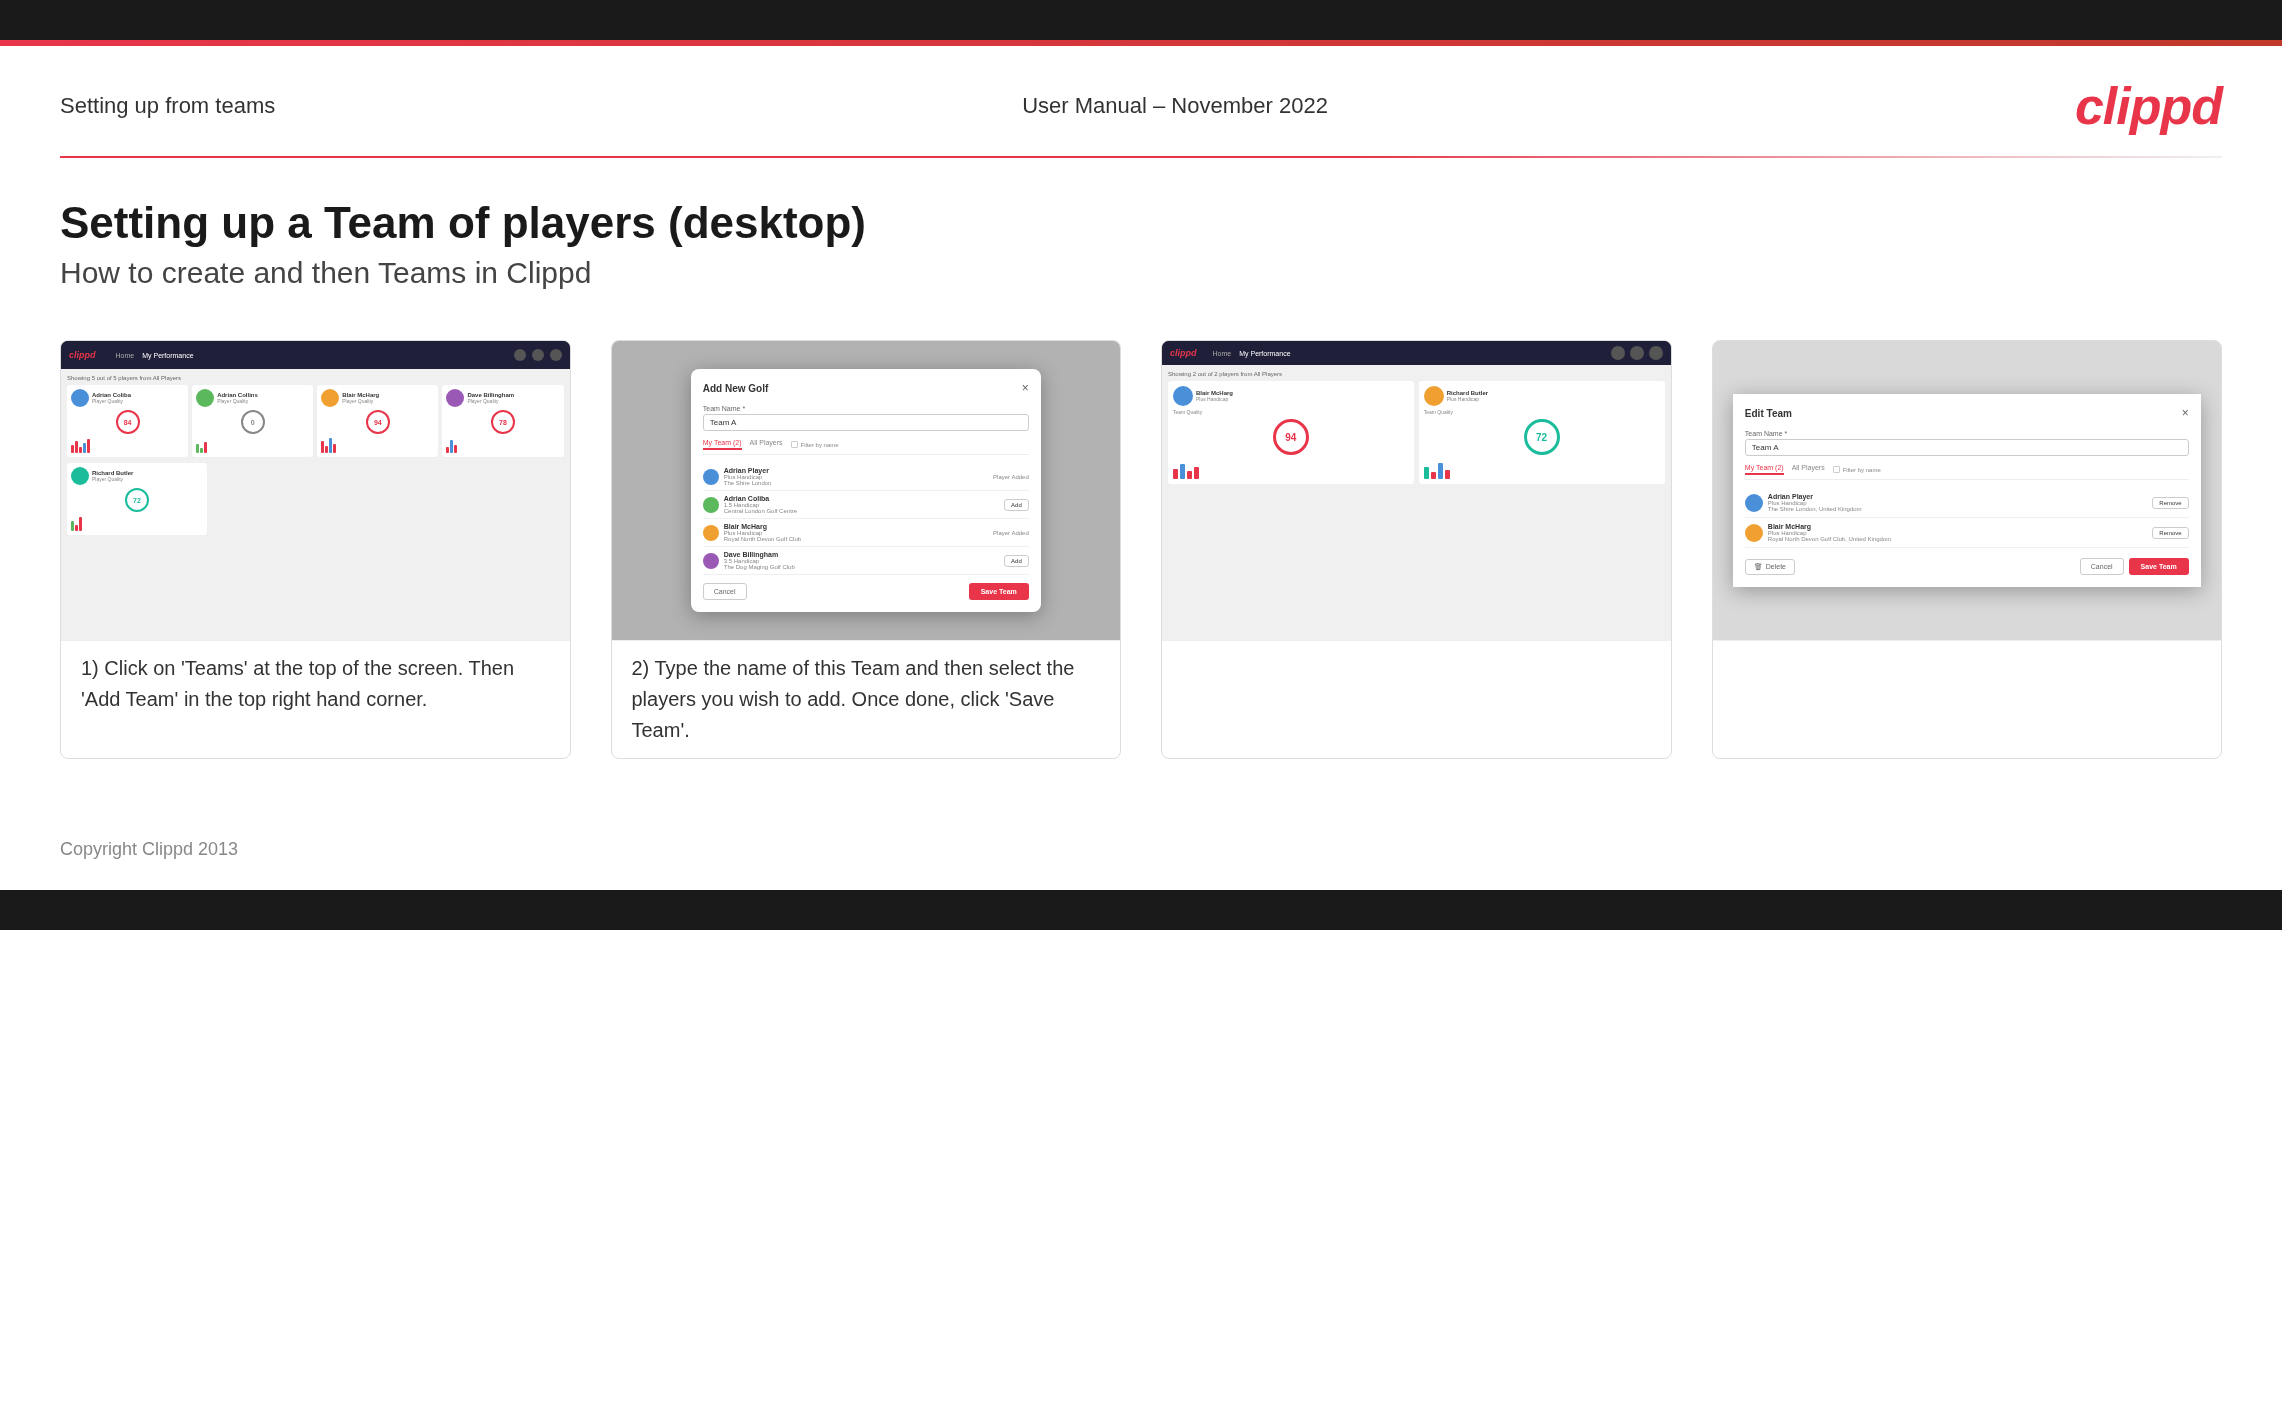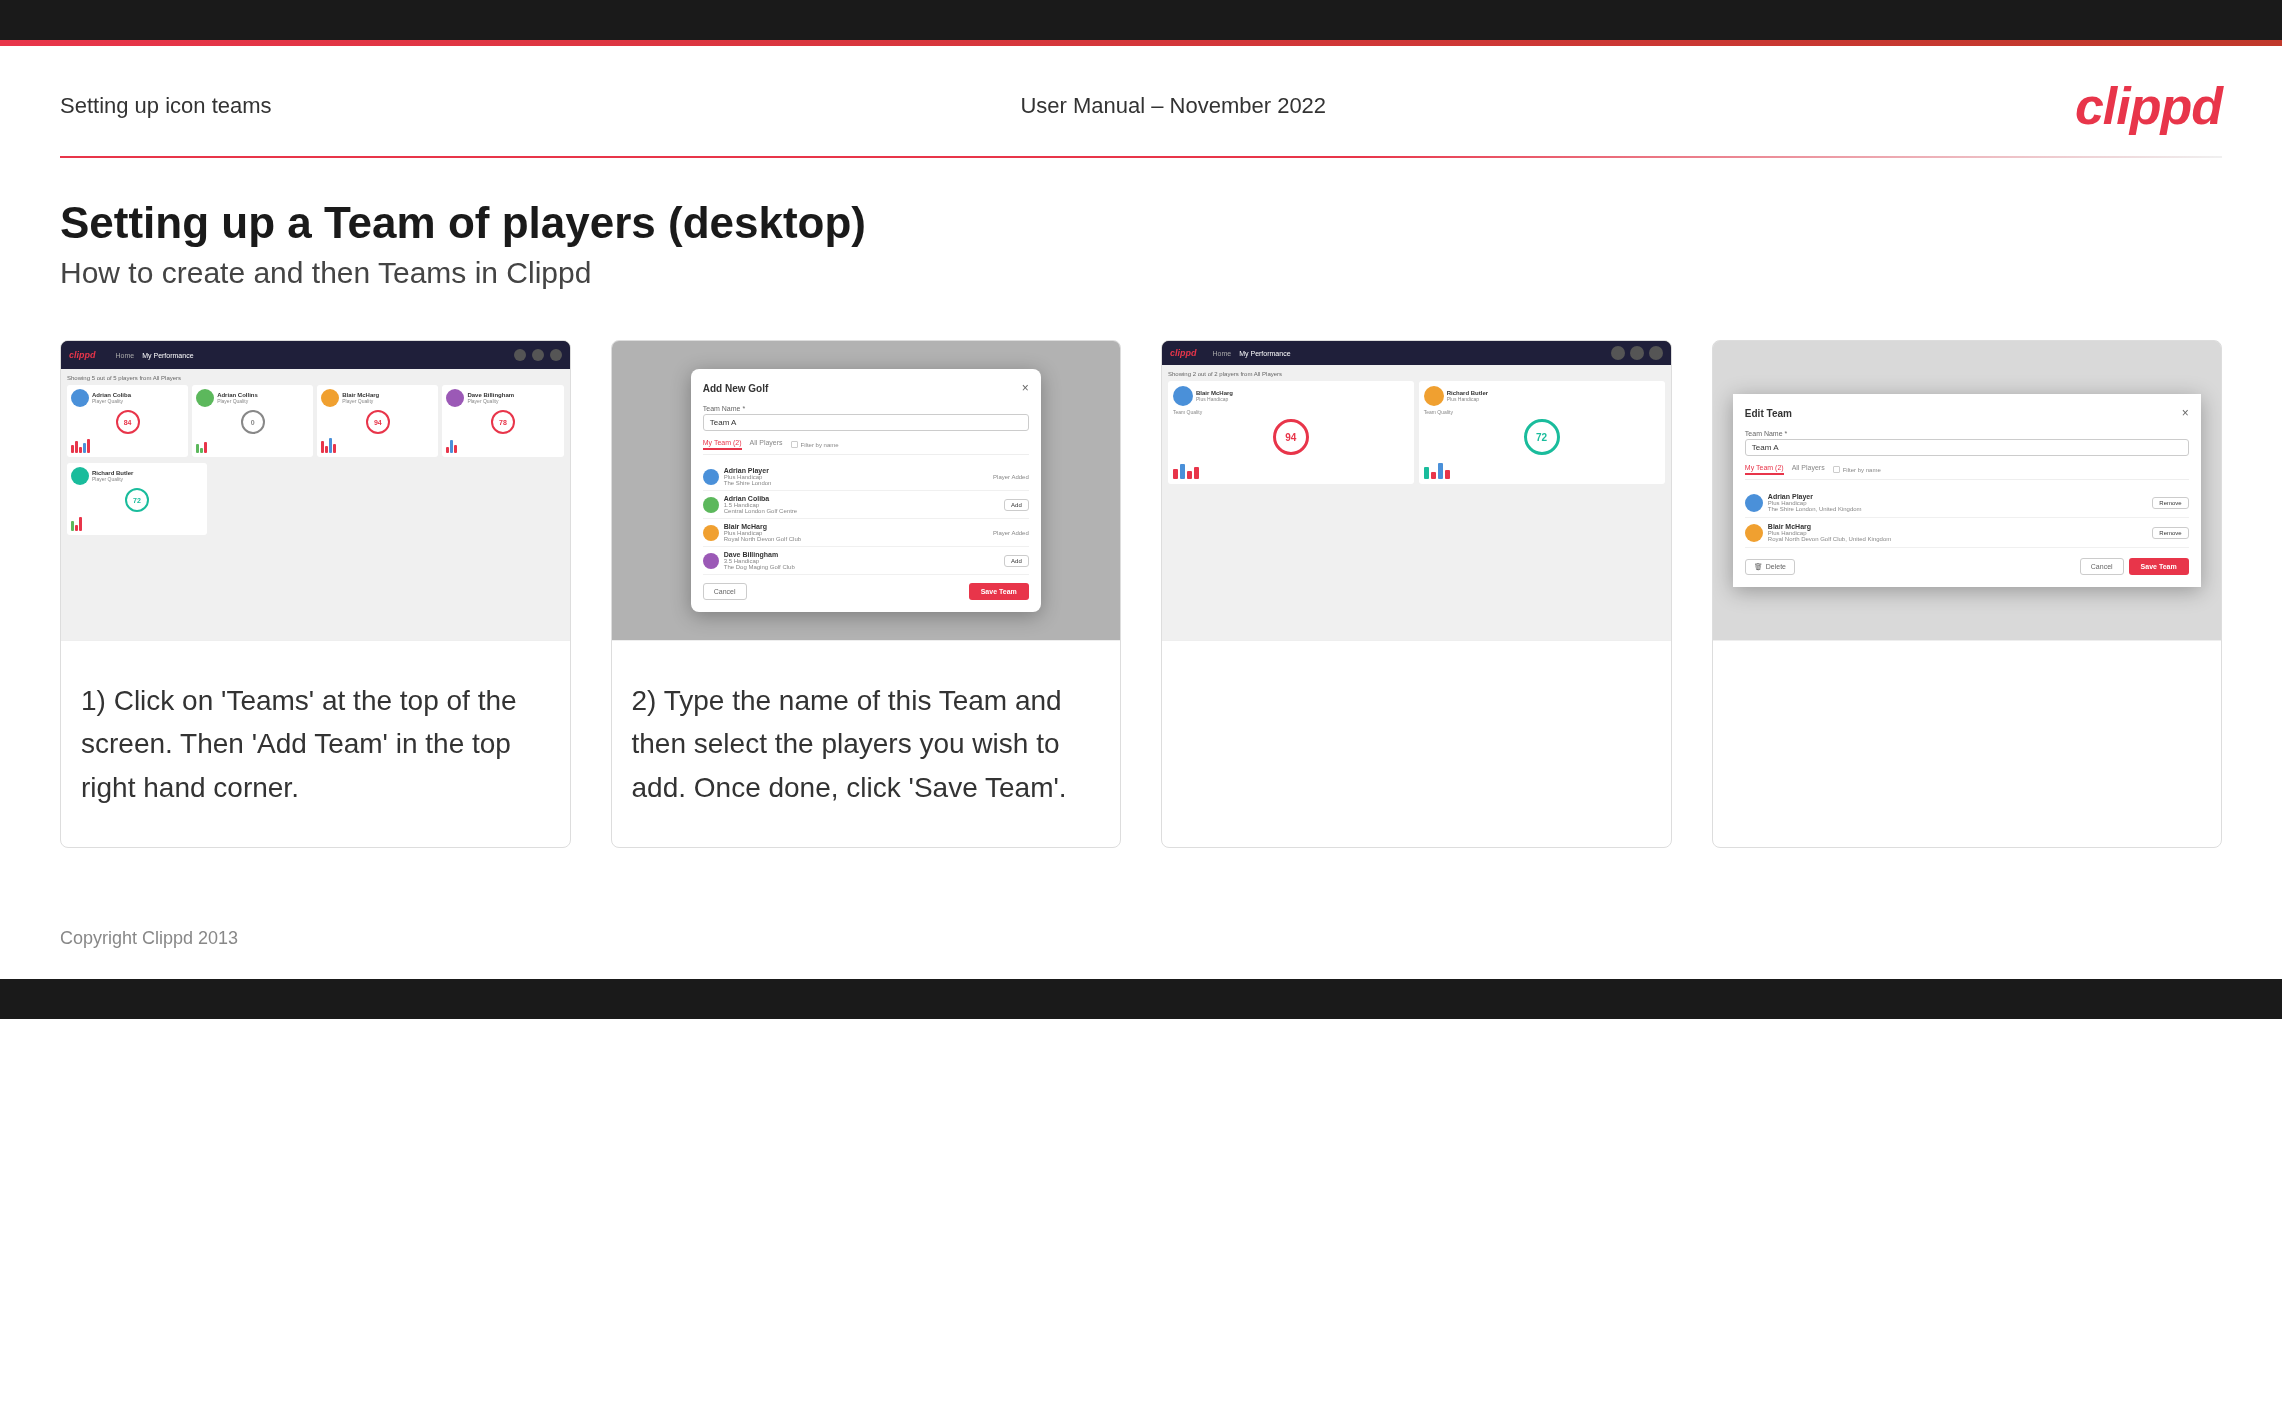--- a/index.html
+++ b/index.html
@@ -372,22 +372,22 @@
       font-weight: bold;
     }
 
     
     .step3-screenshot {
       background: #2c2c2c;
     }
 
     
     .step-text {
-      padding: 38px 20px;
-      font-size: 28px;
+      padding: 12px 20px;
+      font-size: 20px;
       line-height: 1.55;
       color: #333;
       flex: 1;
     }
 
     
     .footer {
       padding: 20px 60px 30px;
       font-size: 18px;
       color: #888;
@@ -490,21 +490,21 @@
       color: #1abc9c;
     }
   </style>
 </head>
 <body>
 
 <div class="top-bar"></div>
 <div class="accent-bar"></div>
 
 <div class="header">
-  <span class="header-left">Setting up icon teams</span>
+  <span class="header-left">Setting up from teams</span>
   <span class="header-center">User Manual – November 2022</span>
   <span class="header-logo">clippd</span>
 </div>
 
 <div class="divider"></div>
 
 <div class="main">
   <div class="page-title">Setting up a Team of players (desktop)</div>
   <div class="page-subtitle">How to create and then Teams in Clippd</div>
 

